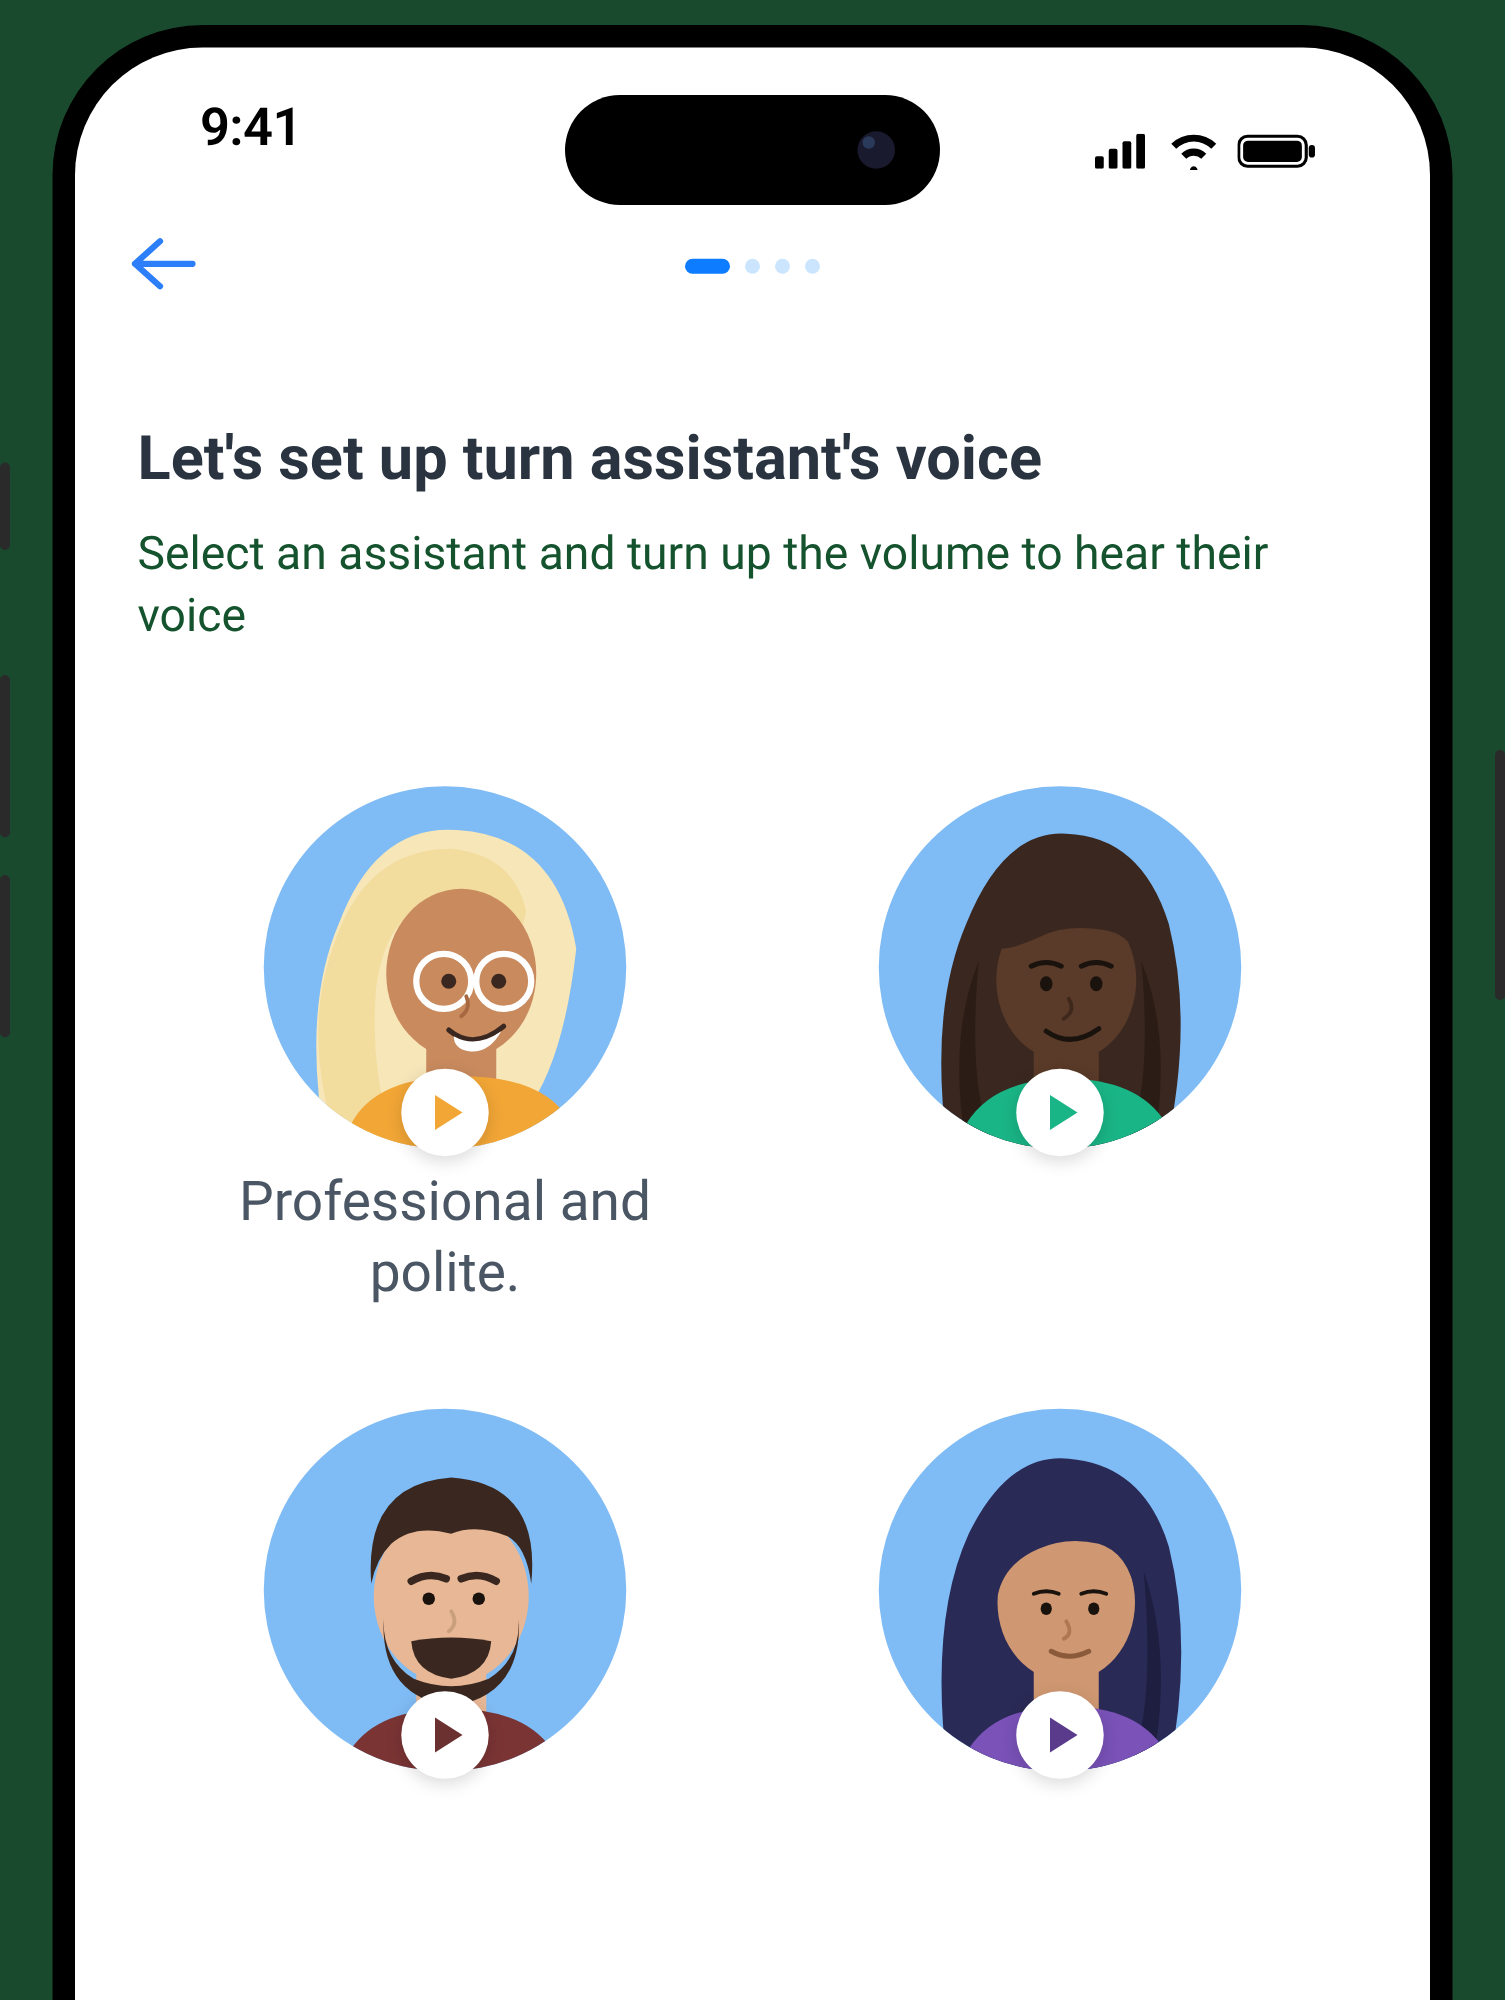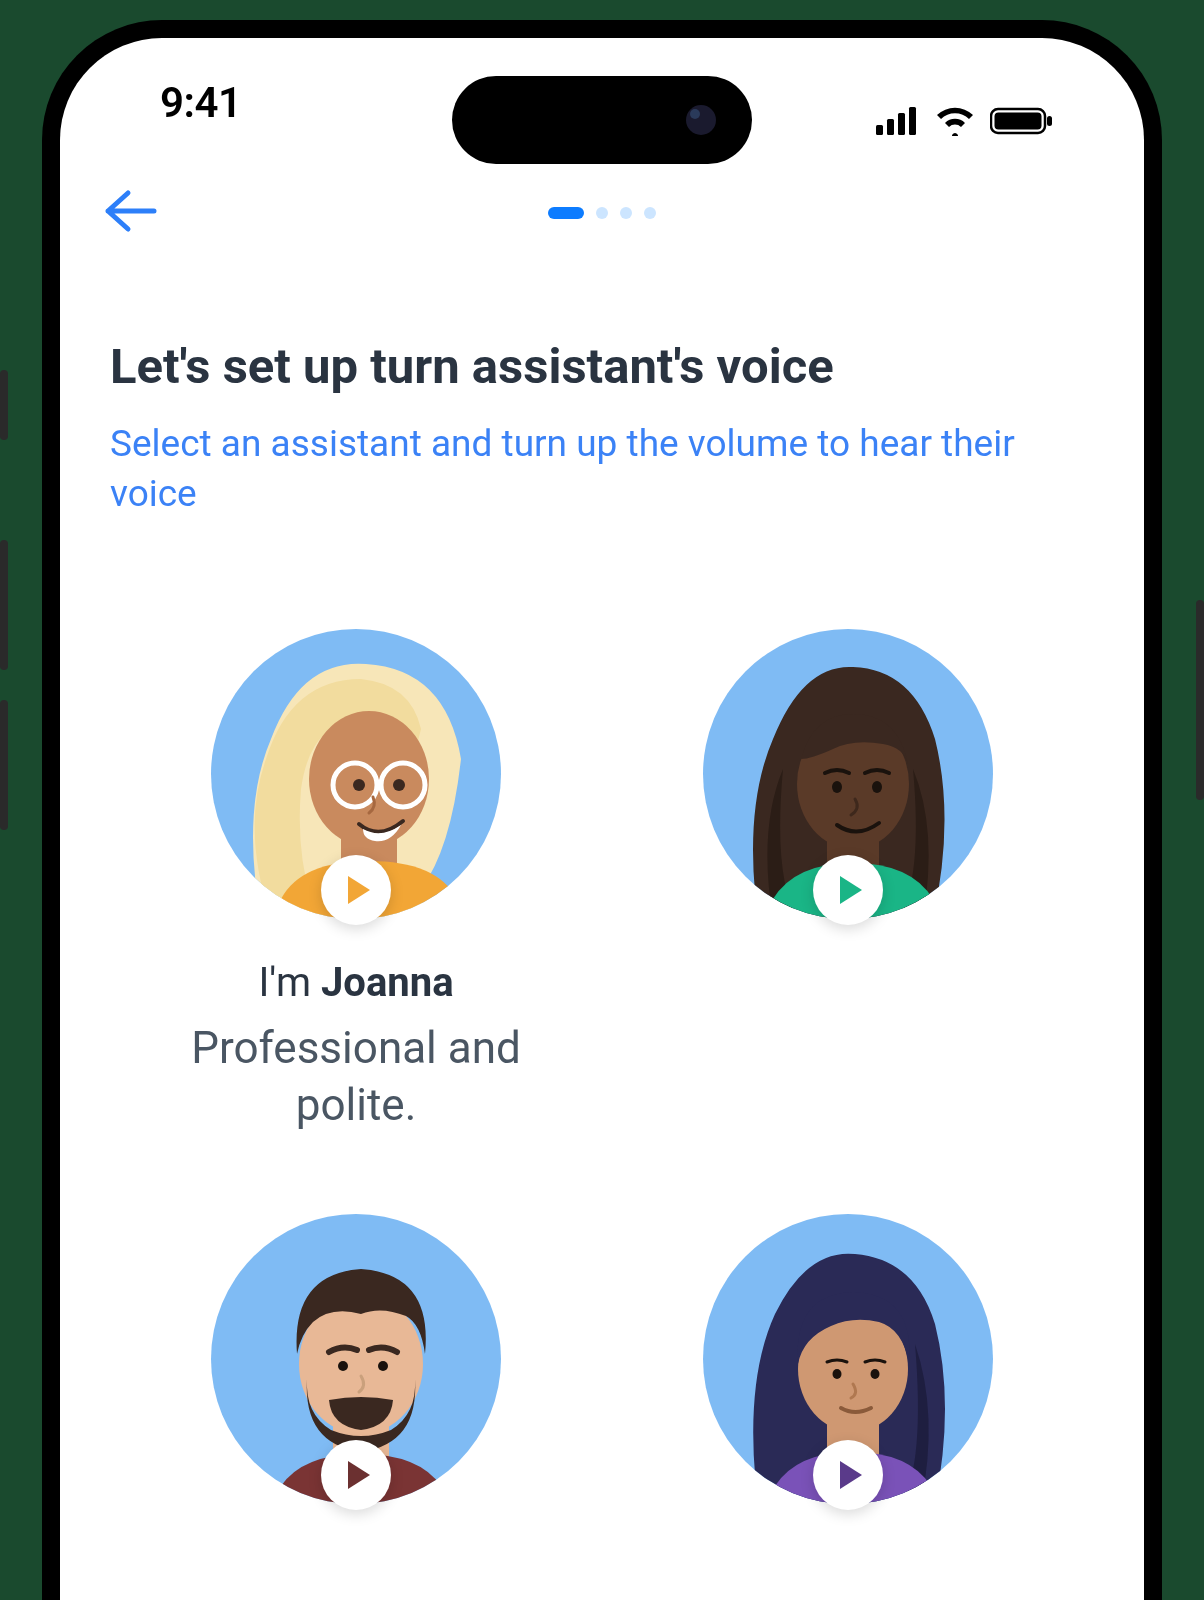--- a/index.html
+++ b/index.html
@@ -121,21 +121,21 @@
     }
     .page-title {
       font-size: 49px;
       font-weight: 700;
       color: #2a3441;
       line-height: 1.2;
       margin-bottom: 22px;
     }
     .page-subtitle {
       font-size: 37px;
-      color: #3b82f6;
+      color: #14532d;
       line-height: 1.35;
     }
     .assistants-grid {
       display: grid;
       grid-template-columns: 1fr 1fr;
       gap: 80px 40px;
       margin-top: 110px;
       padding: 0 20px;
     }
     .assistant-card {
@@ -291,23 +291,20 @@
                 <line x1="166" y1="156" x2="170" y2="156" stroke="#fff" stroke-width="5"></line>
                 <path d="M148 195 Q168 212 192 192" stroke="#3a2820" stroke-width="4" fill="none" stroke-linecap="round"></path>
                 <path d="M152 200 Q170 210 190 196 Q180 214 164 212 Q152 210 152 200 Z" fill="#fff"></path>
                 <path d="M162 168 Q166 178 158 184" stroke="#a66840" stroke-width="3" fill="none" stroke-linecap="round"></path>
               </svg>
             </div>
             <div class="play-btn">
               <div class="play-tri orange"></div>
             </div>
           </div>
-          <div class="assistant-name">
-            <span>I'm </span><strong>Joanna</strong>
-          </div>
           <div class="assistant-desc">Professional and polite.</div>
         </div>
 
         <div class="assistant-card">
           <div class="avatar-wrap glow-green">
             <div class="avatar-circle">
               <svg viewBox="0 0 290 290" width="290" height="290">
                 <path d="M55 290 Q40 180 70 110 Q100 35 150 38 Q210 40 232 110 Q252 190 230 290 Z" fill="#3a2820"></path>
                 <path d="M70 290 Q55 200 80 140 Q70 250 95 290 Z" fill="#2b1d16"></path>
                 <path d="M220 290 Q235 200 210 140 Q220 250 195 290 Z" fill="#2b1d16"></path>

